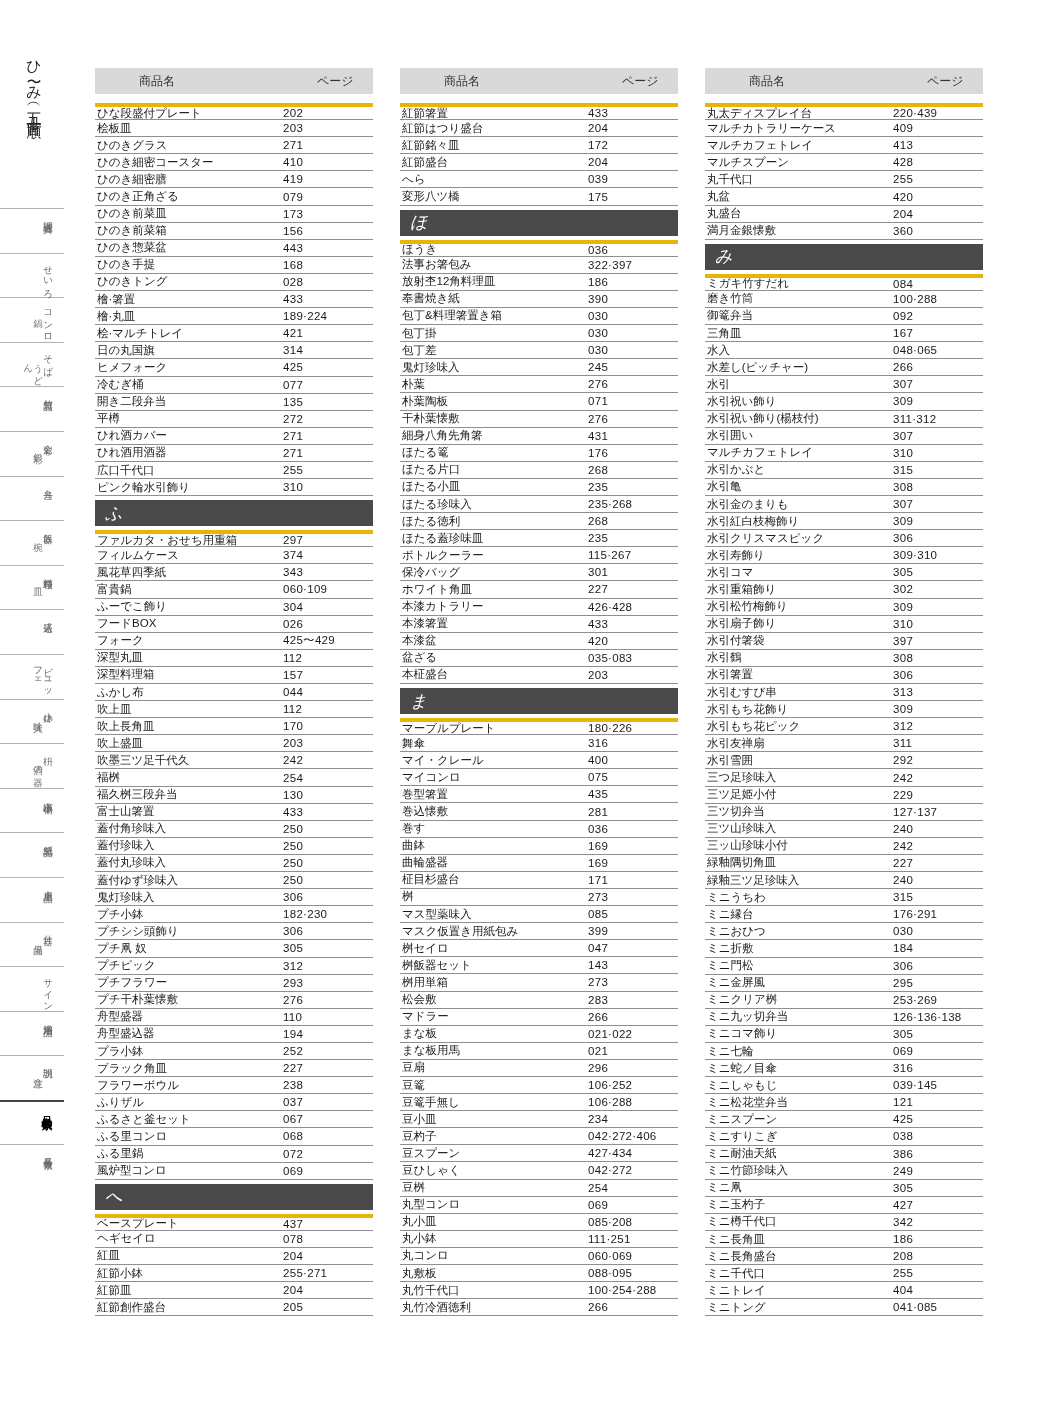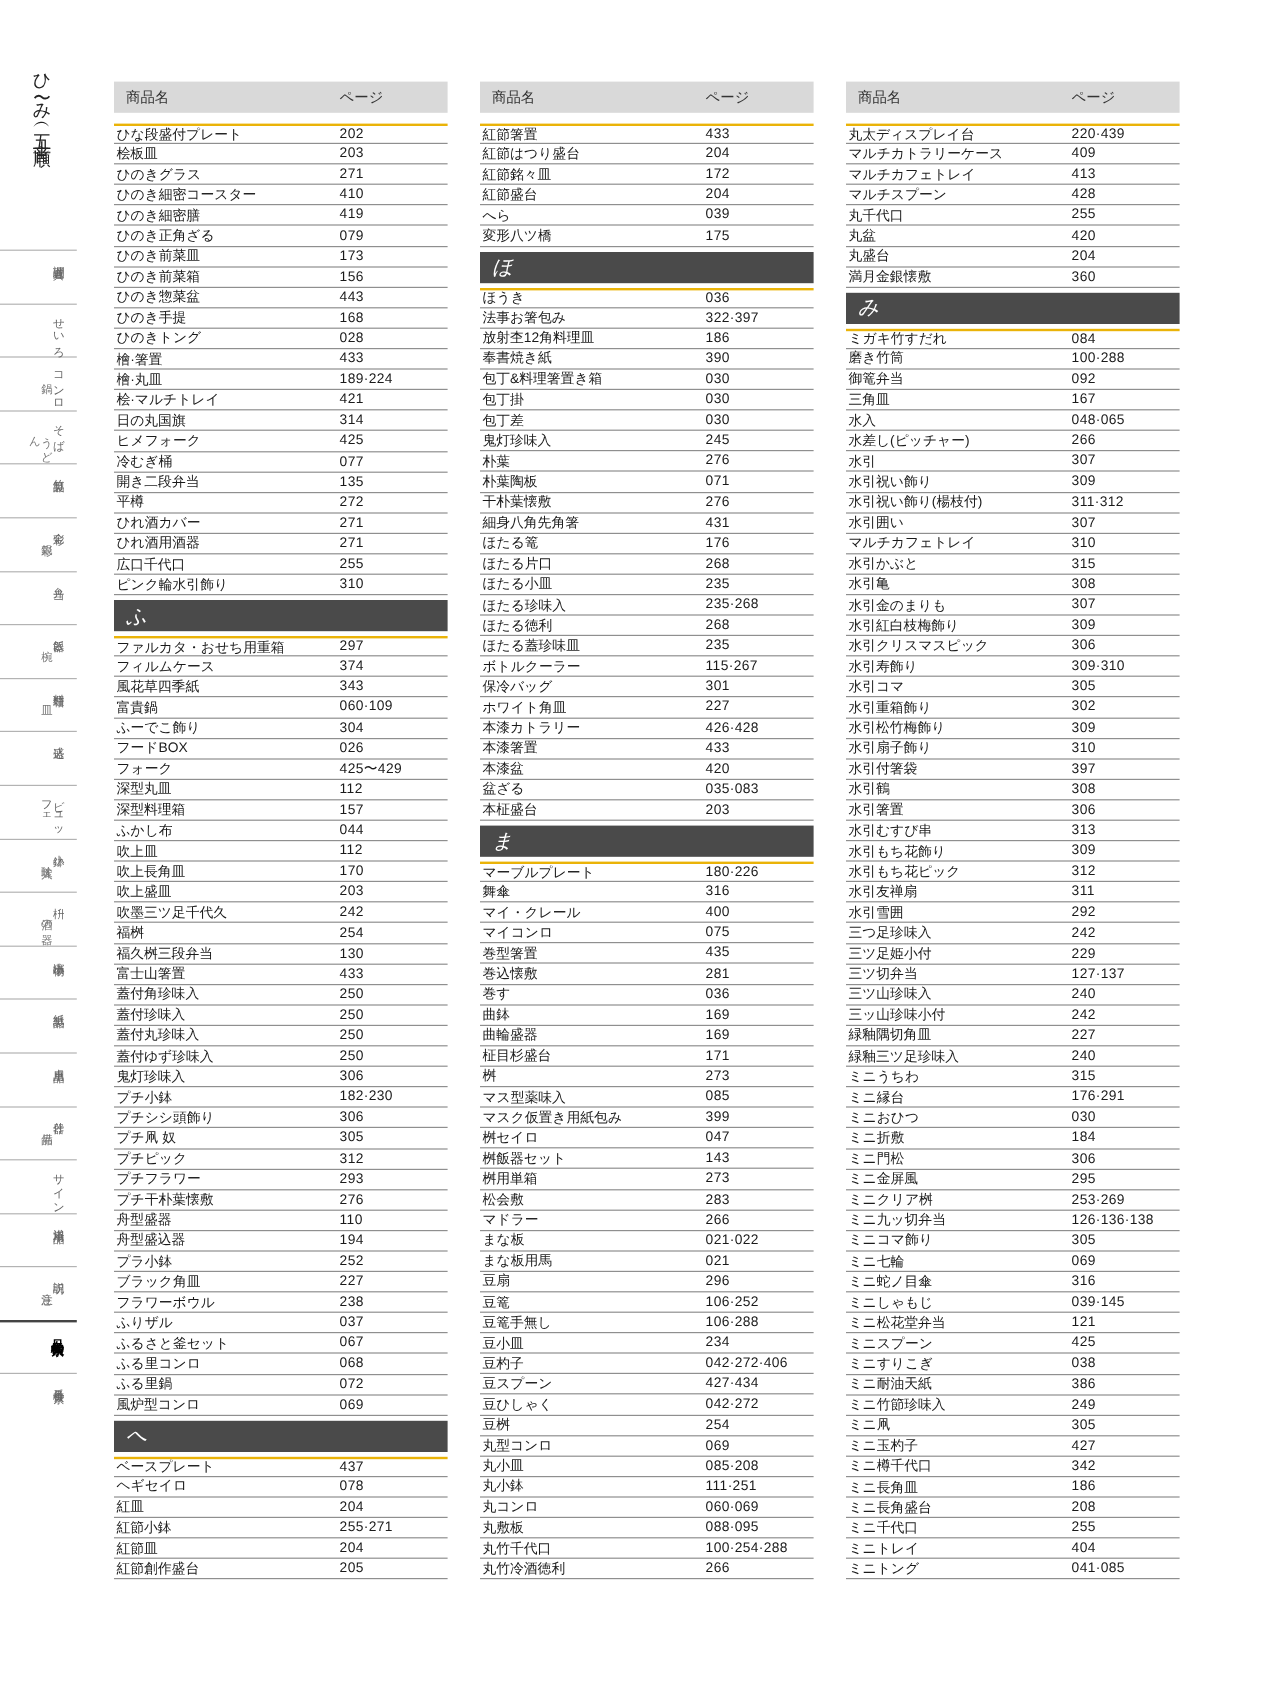--- a/index.html
+++ b/index.html
@@ -36,30 +36,30 @@
     font-size:23px; color:#be185d; letter-spacing:1px;
   }
 
   
   .col { position:absolute; top:68px; width:278px; }
   #col1 { left:95px; } #col2 { left:400px; } #col3 { left:705px; }
   .thead {
     height:26px; background:#d9d9d9; position:relative;
     font-size:12px; color:#333; margin-bottom:9px;
   }
-  .thead span { position:absolute; top:5px; }
+  .thead span { position:absolute; top:5px;margin-left:34px; }
   .thead .h-name { left:10px; }
   .thead .h-page { left:188px;text-align:right; }
   .col-body { width:100%; }
   .row {
     display:flex; align-items:center; height:17.1px;
     border-bottom:1px solid #8f8f8f;
     font-size:11.5px; color:#1a1a1a; overflow:hidden;
   }
-  .row.seg-first { border-top:2px solid #eab308; }
+  .row.seg-first { border-top:4px solid #eab308; }
   .row .n { width:188px; padding-left:2px; white-space:nowrap; overflow:hidden; }
   .row .p { flex:1; white-space:nowrap; letter-spacing:0.3px; }
   .section {
     height:26px; background:#4a4a4a; color:#fff;
     margin:4px 0; display:flex; align-items:center; padding-left:10px;
     font-family:"Liberation Serif","DejaVu Serif",serif;
     font-style:italic; font-size:17px; line-height:1;
   }
 </style>
 </head>

